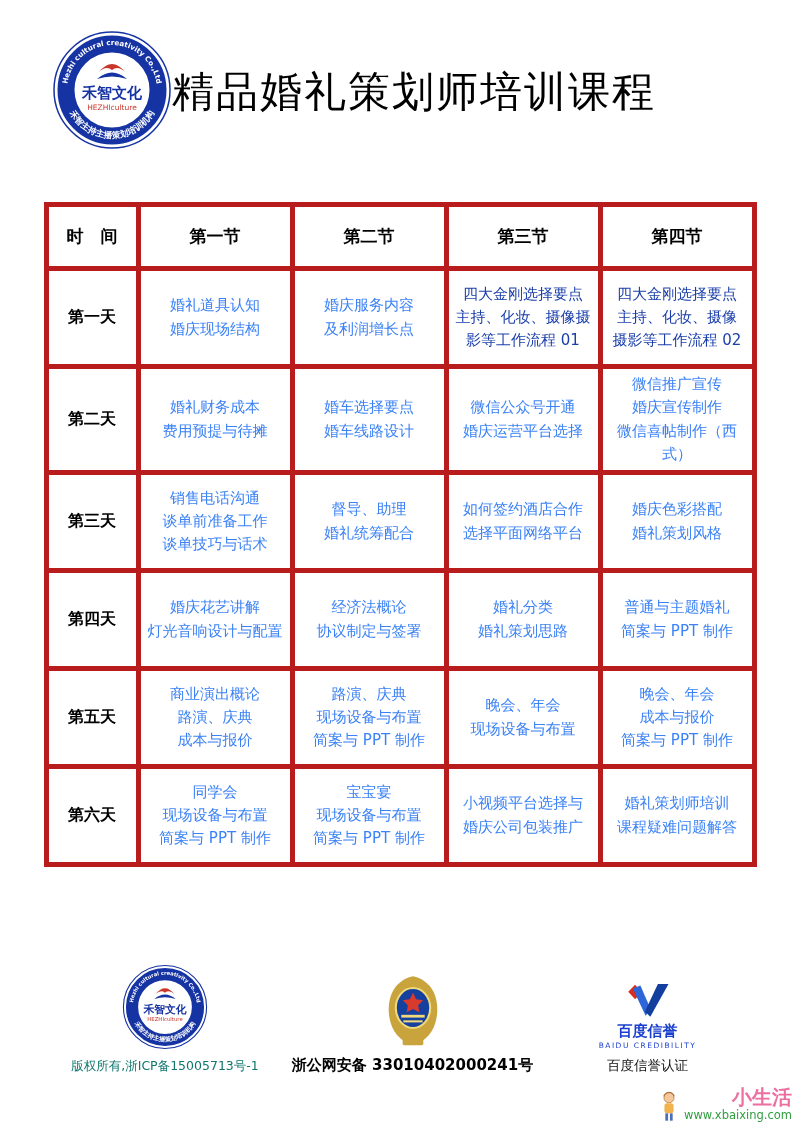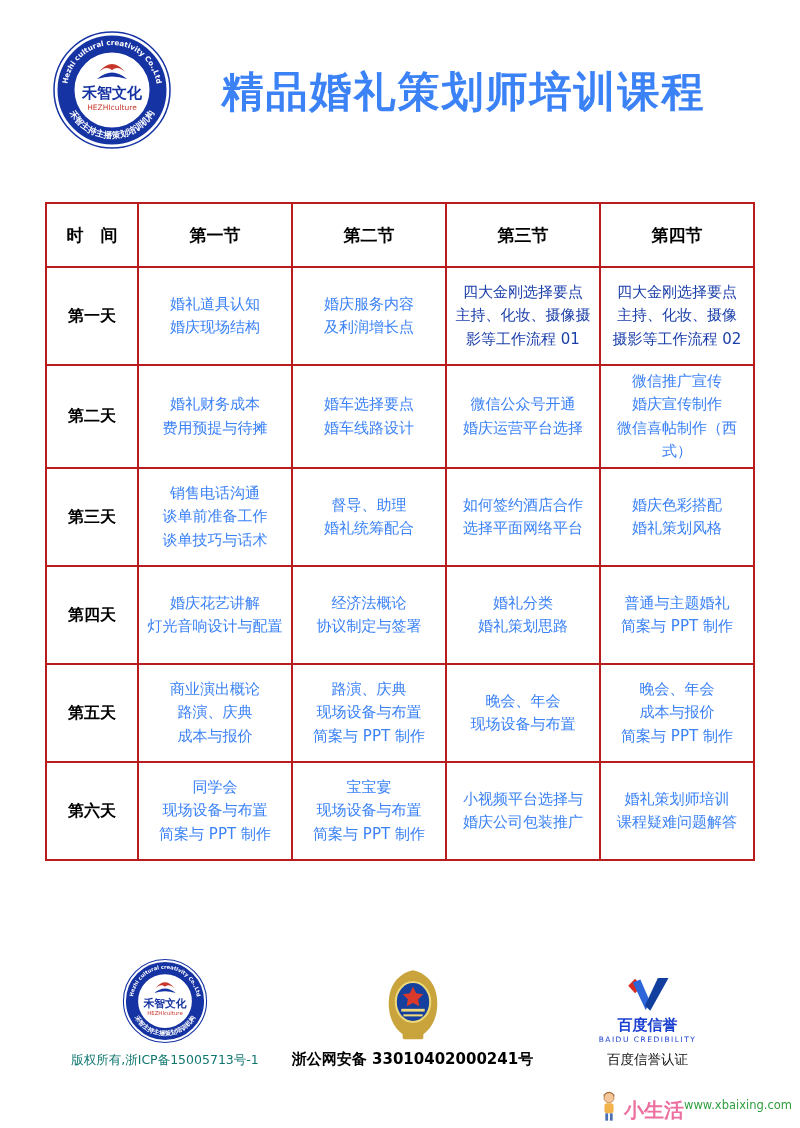--- a/index.html
+++ b/index.html
@@ -8,32 +8,32 @@
     background: #ffffff;
     font-family: "DejaVu Sans", "Liberation Sans", sans-serif;
     position: relative; overflow: hidden; color: #000;
   }
   .page { width: 800px; height: 1128px; position: relative; background: #fff; }
 
   
   .header { display: flex; align-items: center; padding: 30px 45px 0 52px; }
   .logo-wrap { flex: 0 0 auto; }
   .title {
-    flex: 1; text-align: center;
-    font-size: 42px; font-weight: bold; color: #3b82f6;
+    flex: 1; text-align: left;
+    font-size: 42px; font-weight: normal; color: #000000;
     letter-spacing: 2px;
   }
 
   
   table.course {
     border-collapse: collapse; margin: 48px auto 0;
     width: 710px; table-layout: fixed;
   }
   table.course th, table.course td {
-    border: 2px solid #b91c1c; text-align: center; vertical-align: middle;
+    border: 5px solid #b91c1c; text-align: center; vertical-align: middle;
     padding: 4px 6px;
   }
   table.course thead tr { height: 64px; }
   table.course tbody tr { height: 98px; }
   table.course thead th { font-size: 17px; font-weight: bold; white-space: pre; }
   table.course tbody th { font-size: 16px; font-weight: bold; }
   table.course td { font-size: 15px; line-height: 1.55; color: #3b82f6; }
   table.course td.blue { color: var(--hl-blue, #1b3faa); }
   col.c-time { width: 92px; }
   col.c-sec  { width: 154px; }
@@ -45,21 +45,21 @@
   .f-col.center { width: 250px; }
   .f-col.right { width: 215px; align-items: center; }
   .copyright { font-size: 12.5px; color: #0f766e; margin-top: 8px; }
   .police-text { font-size: 15px; font-weight: bold; color: #000; margin-top: 8px; text-align: right; }
   .baidu-title { font-size: 15px; font-weight: bold; color: #1a3fd0; margin-top: 3px; }
   .baidu-sub { font-size: 7.5px; color: #1a3fd0; letter-spacing: 1.5px; }
   .baidu-cert { font-size: 13.5px; color: #111; margin-top: 7px; }
 
   
   .watermark { position: absolute; right: 8px; bottom: 6px; display: flex; align-items: flex-end; gap: 4px; }
-  .wm-texts { display: flex; flex-direction: row; align-items: flex-start; line-height: 1.15; }
+  .wm-texts { display: flex; flex-direction: column; align-items: flex-end; line-height: 1.15; }
   .wm-title { font-size: 20px; font-weight: bold; color: #ec6fa0; }
   .wm-url { font-size: 11.5px; color: #2e9e3e; }
 </style>
 </head>
 <body>
 
 <div class="page">
 
   <div class="header">
     <div class="logo-wrap">

